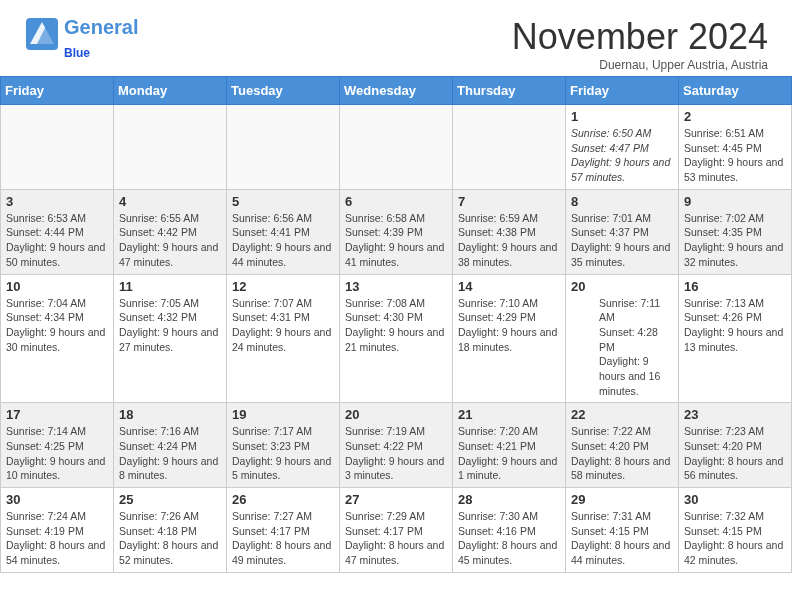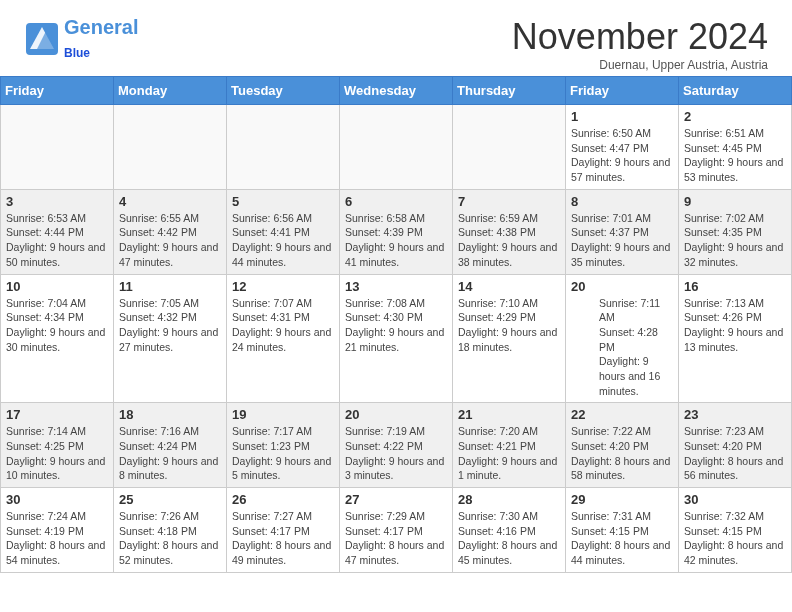--- a/index.html
+++ b/index.html
@@ -15,21 +15,21 @@
     .calendar td.empty { background: #f9f9f9; }
     .calendar td.shade { background: #f0f0f0; }
     .day-num { font-size: 13px; font-weight: bold; color: #333; display: block; margin-bottom: 2px; }
     .day-info { font-size: 10.5px; color: #444; line-height: 1.4; }
   </style>
 </head>
 <body>
 
 <div class="header">
   <div class="logo">
-    <div style="display:flex;align-items:center;gap:4px;">
+    <div style="display:flex;gap:4px;">
       <svg width="36" height="36" viewBox="0 0 36 36">
         <rect x="2" y="2" width="32" height="32" rx="4" fill="#4a90d9"></rect>
         <polygon points="18,6 30,28 6,28" fill="#fff" opacity="0.9"></polygon>
         <polygon points="22,10 32,30 12,30" fill="#4a90d9" opacity="0.7"></polygon>
       </svg>
       <div>
         <div style="font-size:20px;font-weight:bold;color:#333;">
           <span style="color:#4a90d9;">General</span><br>
           <span style="color:#1d4ed8;font-size:12px;">Blue</span>
         </div>
@@ -56,21 +56,21 @@
   </thead>
   <tbody id="calendar-body">
   <tr>
         <td class="empty"></td>
         <td class="empty"></td>
         <td class="empty"></td>
         <td class="empty"></td>
         <td class="empty"></td>
         <td>
           <span class="day-num">1</span>
-          <div class="day-info" style="white-space: pre-line;">Sunrise: 6:50 AM
+          <div class="day-info" style="white-space: pre-line; font-style: italic;">Sunrise: 6:50 AM
 Sunset: 4:47 PM
 Daylight: 9 hours and 57 minutes.</div>
         </td>
         <td>
           <span class="day-num">2</span>
           <div class="day-info" style="white-space: pre-line;">Sunrise: 6:51 AM
 Sunset: 4:45 PM
 Daylight: 9 hours and 53 minutes.</div>
         </td>
       </tr>
@@ -171,21 +171,21 @@
         </td>
         <td class="shade">
           <span class="day-num">18</span>
           <div class="day-info" style="white-space: pre-line;">Sunrise: 7:16 AM
 Sunset: 4:24 PM
 Daylight: 9 hours and 8 minutes.</div>
         </td>
         <td class="shade">
           <span class="day-num">19</span>
           <div class="day-info" style="white-space: pre-line;">Sunrise: 7:17 AM
-Sunset: 1:23 PM
+Sunset: 3:23 PM
 Daylight: 9 hours and 5 minutes.</div>
         </td>
         <td class="shade">
           <span class="day-num">20</span>
           <div class="day-info" style="white-space: pre-line;">Sunrise: 7:19 AM
 Sunset: 4:22 PM
 Daylight: 9 hours and 3 minutes.</div>
         </td>
         <td class="shade">
           <span class="day-num">21</span>

